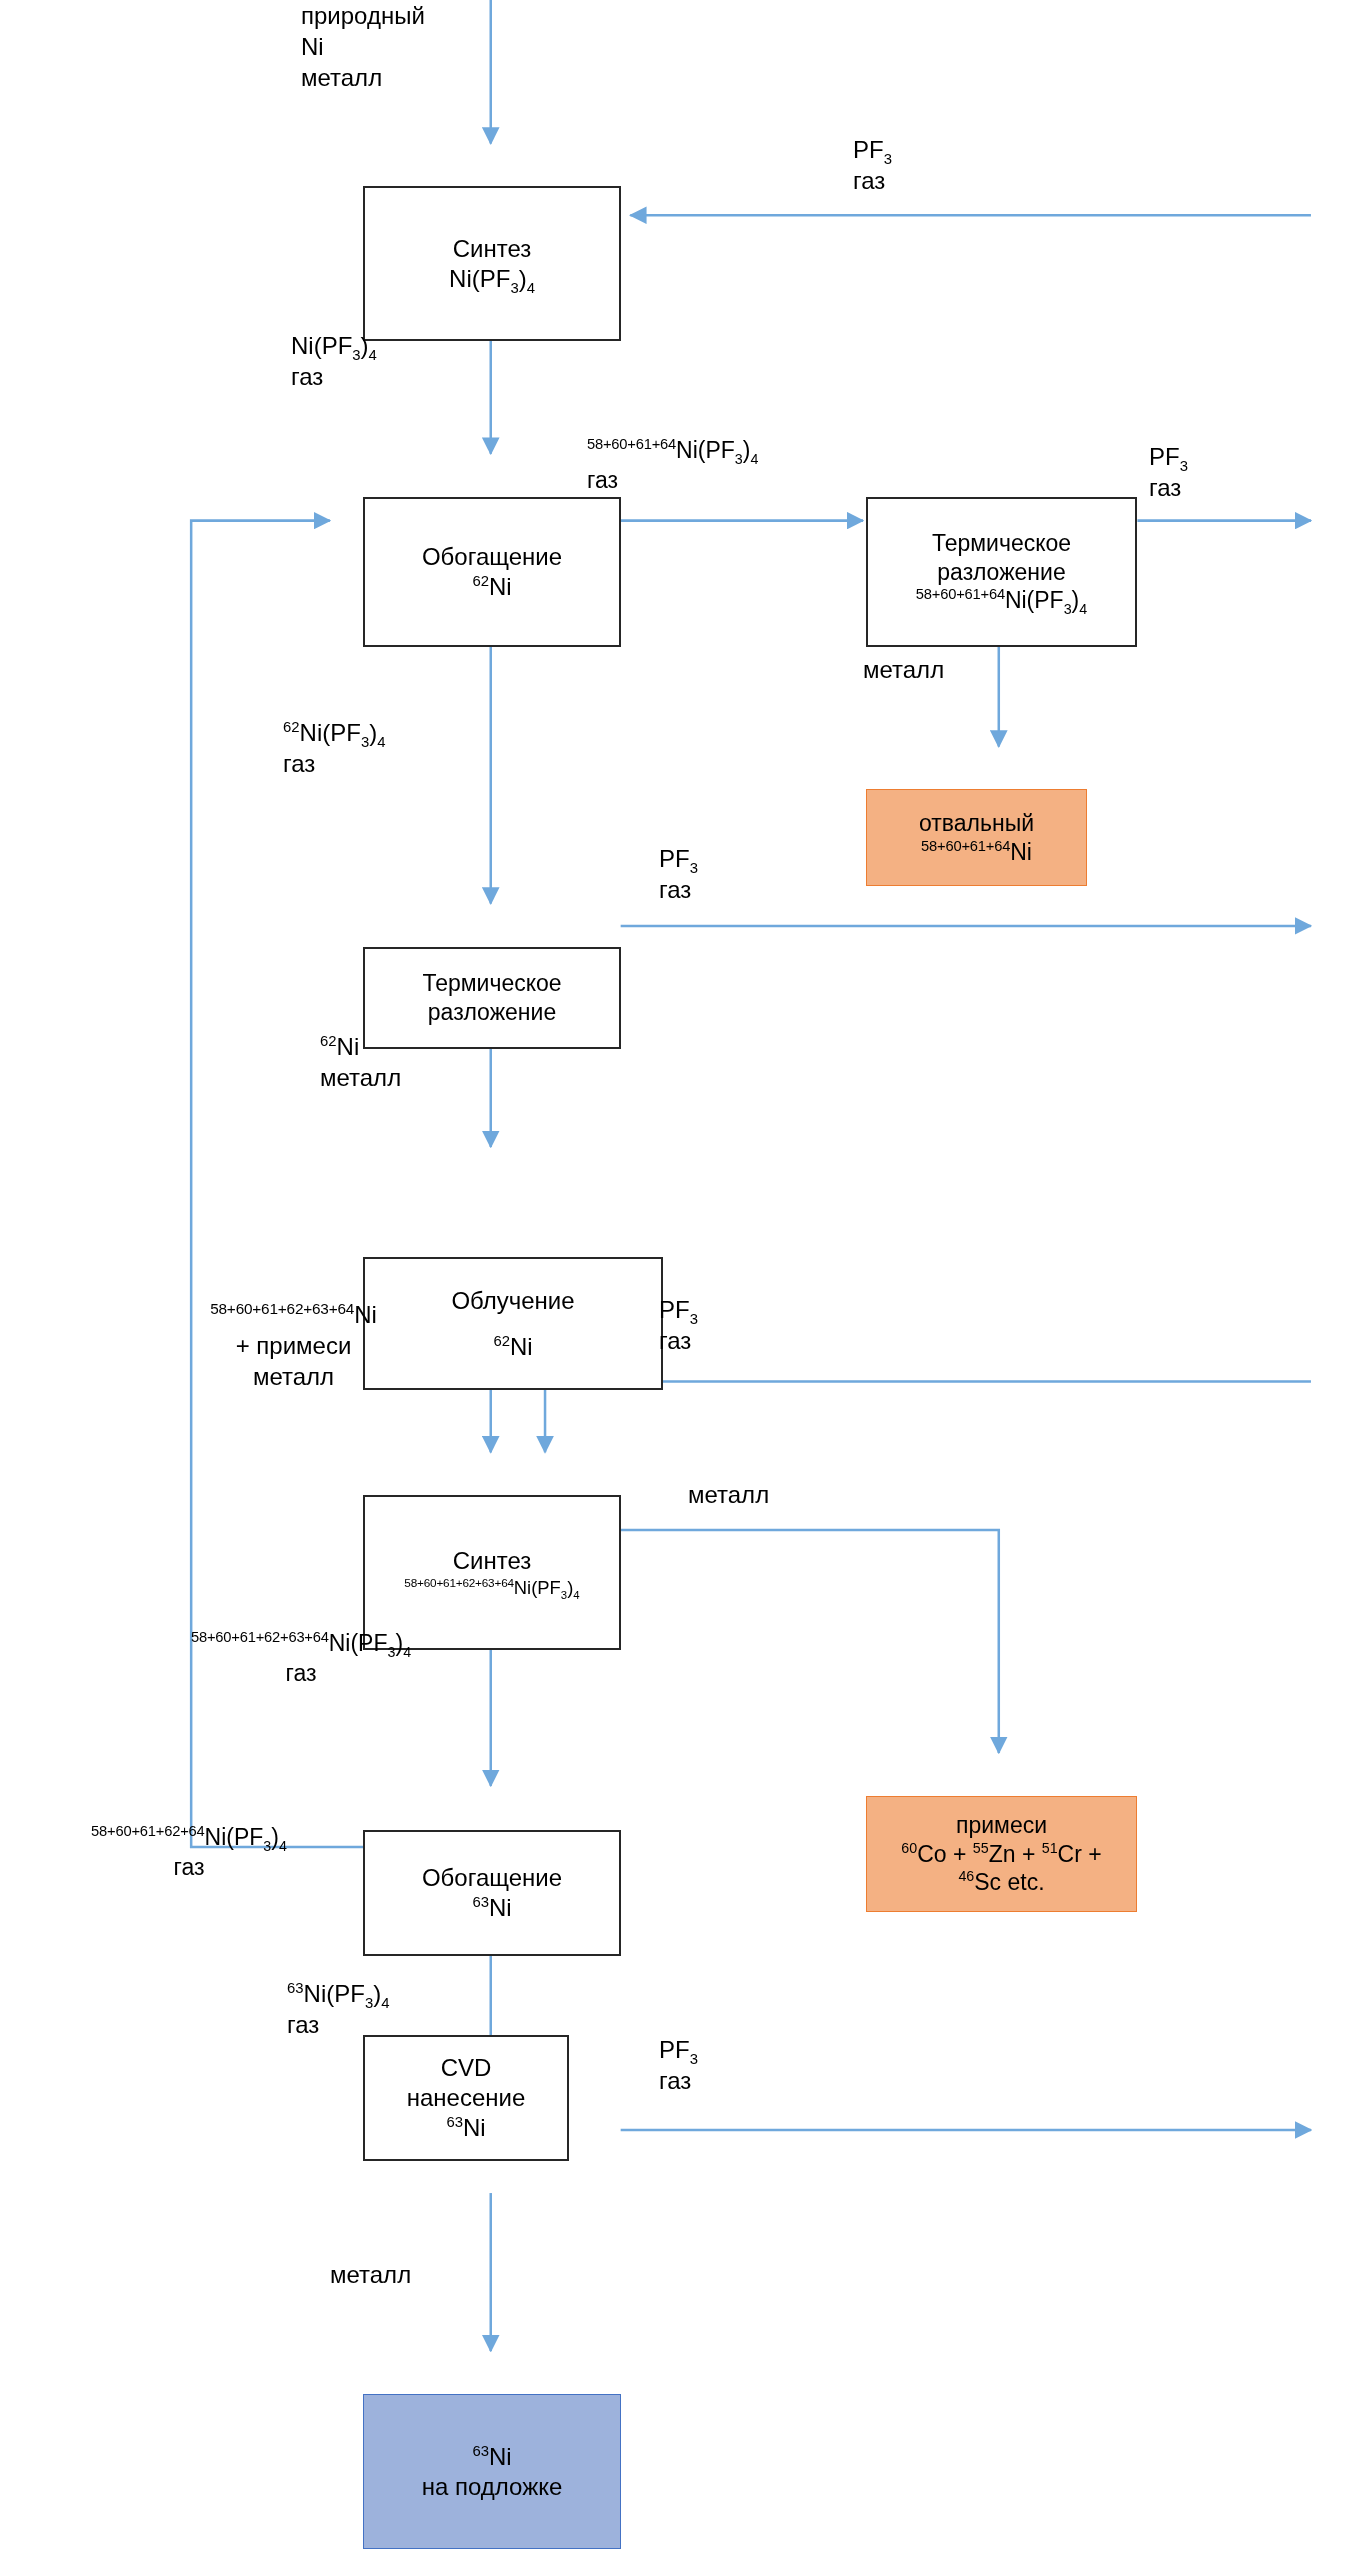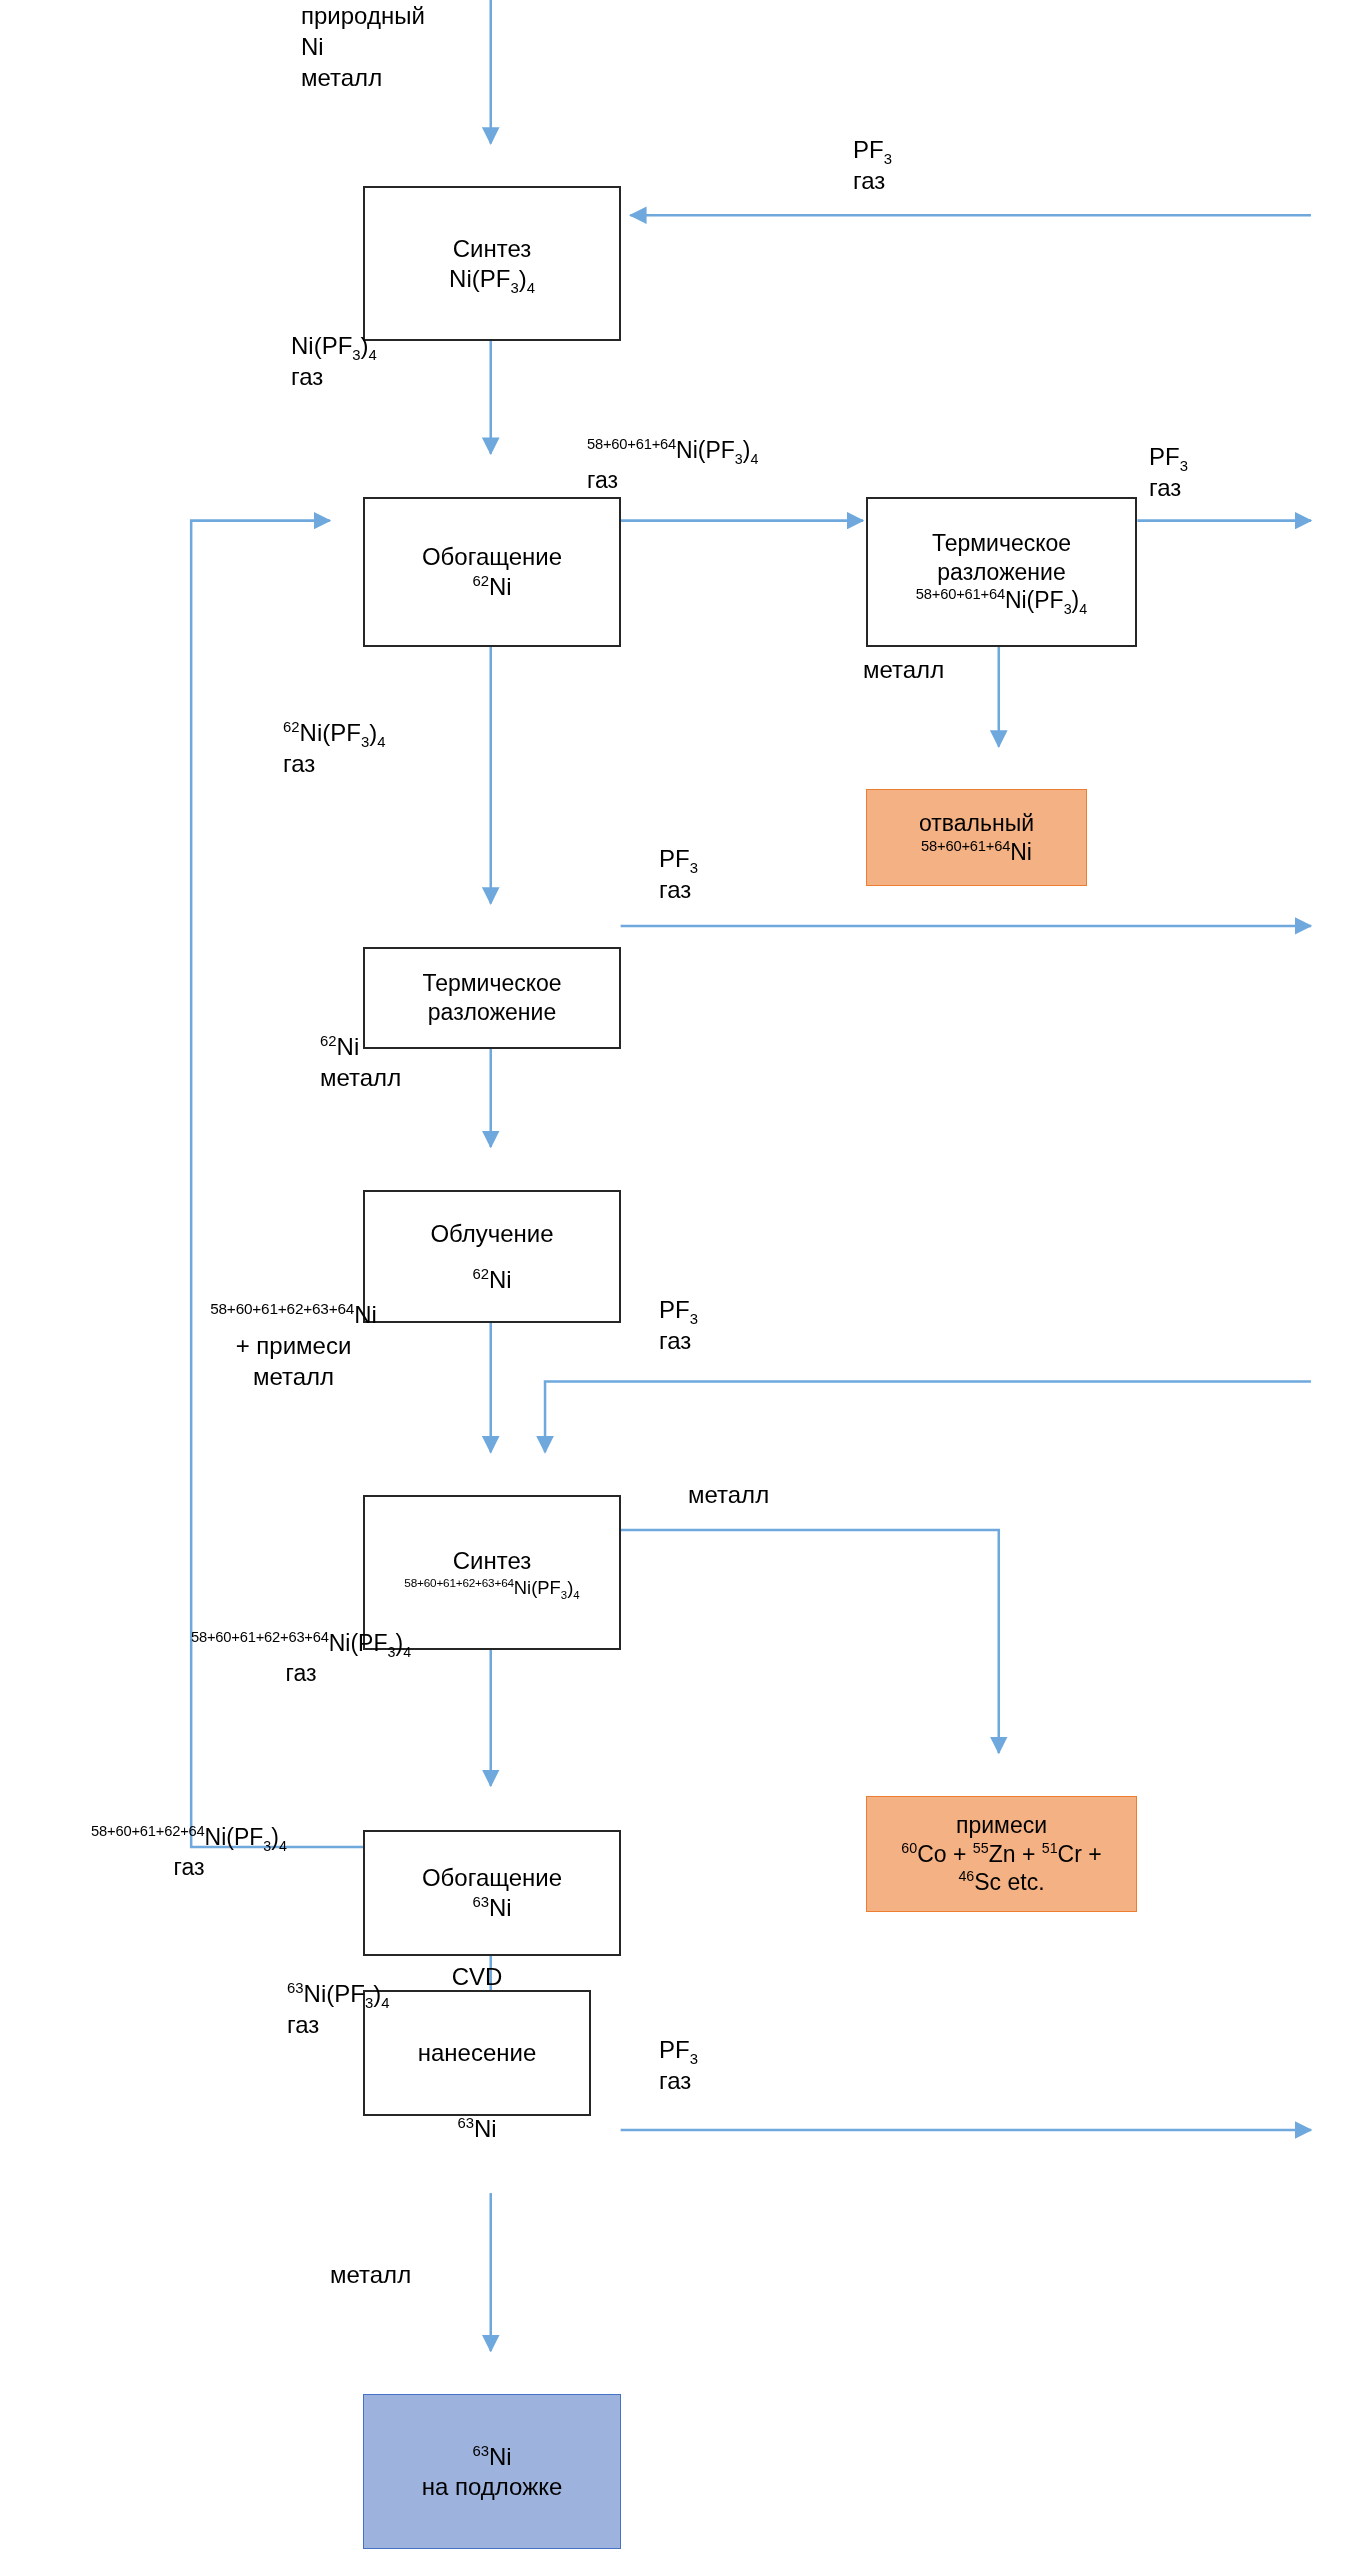--- a/index.html
+++ b/index.html
@@ -95,42 +95,42 @@
   <div class="node term-orange" style="left:866px;top:748px;width:221px;height:97px;">
     <span class="ln mid">отвальный</span>
     <span class="ln mid"><span class="pre">58+60+61+64</span>Ni</span>
   </div>
 
   <div class="node proc" style="left:363px;top:906px;width:258px;height:102px;">
     <span class="ln mid">Термическое</span>
     <span class="ln mid">разложение</span>
   </div>
 
-  <div class="node proc" style="left:363px;top:1149px;width:258px;height:133px;gap:16px;">
+  <div class="node proc" style="left:363px;top:1216px;width:300px;height:133px;gap:16px;">
     <span class="ln big">Облучение</span>
     <span class="ln big"><sup>62</sup>Ni</span>
   </div>
 
   <div class="node proc" style="left:363px;top:1454px;width:258px;height:155px;">
     <span class="ln big">Синтез</span>
     <span class="ln sml"><span class="pre">58+60+61+62+63+64</span>Ni(PF<sub>3</sub>)<sub>4</sub></span>
   </div>
 
   <div class="node term-orange" style="left:866px;top:1755px;width:271px;height:116px;">
     <span class="ln mid">примеси</span>
     <span class="ln mid"><sup>60</sup>Co + <sup>55</sup>Zn + <sup>51</sup>Cr +</span>
     <span class="ln mid"><sup>46</sup>Sc etc.</span>
   </div>
 
   <div class="node proc" style="left:363px;top:1789px;width:258px;height:126px;">
     <span class="ln big">Обогащение</span>
     <span class="ln big"><sup>63</sup>Ni</span>
   </div>
 
-  <div class="node proc" style="left:363px;top:1949px;width:228px;height:126px;gap:46px;">
+  <div class="node proc" style="left:363px;top:1994px;width:206px;height:126px;">
     <span class="ln big">CVD</span>
     <span class="ln big">нанесение</span>
     <span class="ln big"><sup>63</sup>Ni</span>
   </div>
 
   <div class="node term-blue" style="left:363px;top:2353px;width:258px;height:155px;">
     <span class="ln big"><sup>63</sup>Ni</span>
     <span class="ln big">на подложке</span>
   </div>
 

